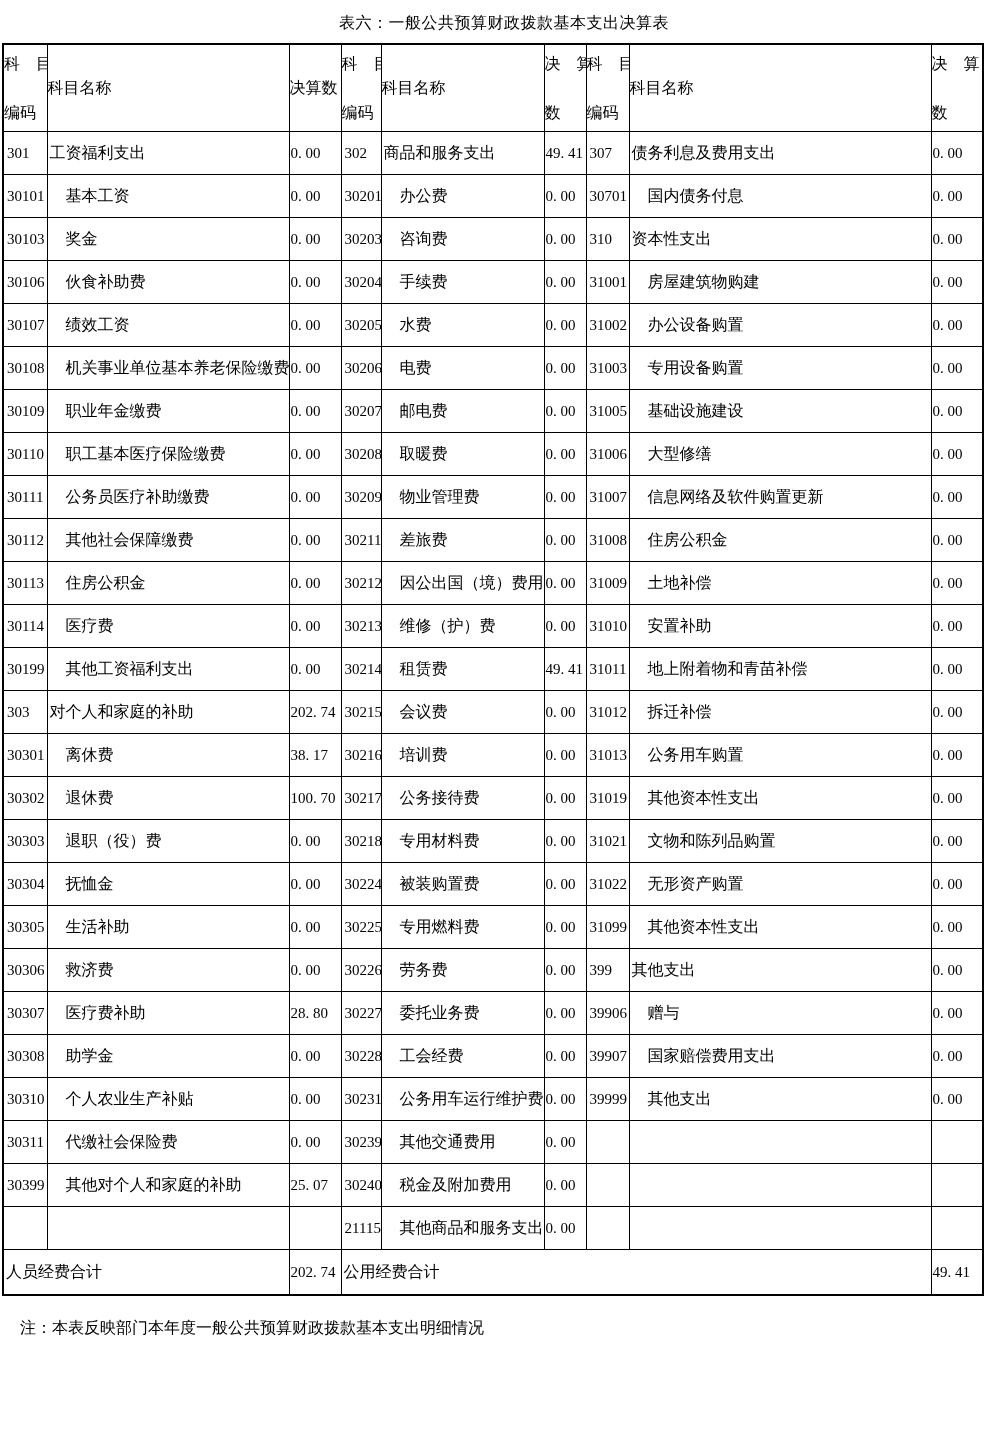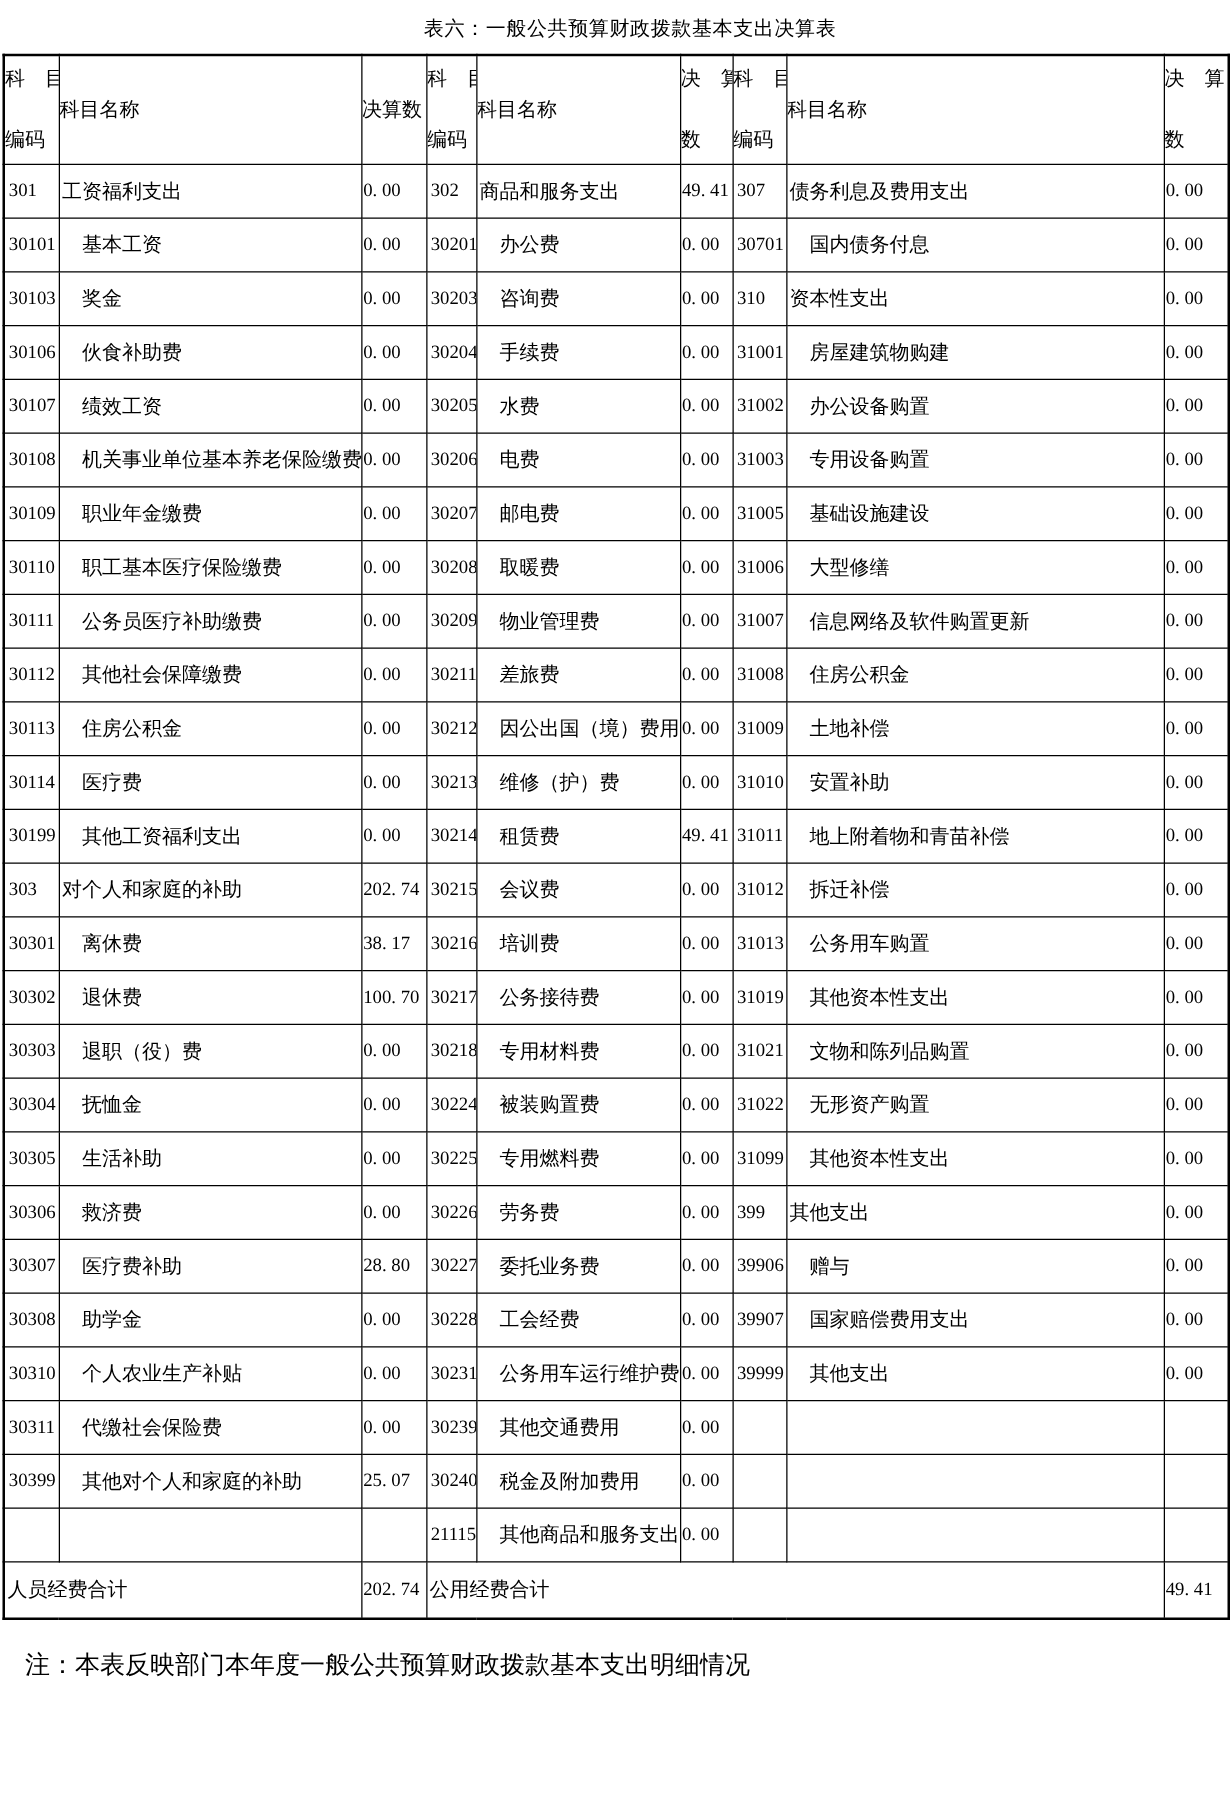--- a/index.html
+++ b/index.html
@@ -65,21 +65,21 @@
     padding-left: 1px;
   }
   tfoot td {
     height: 44px;
     font-size: 16px;
     padding-left: 3px;
   }
   tfoot td.value-cell { font-size: 15px; padding-left: 1px; }
   .doc-note {
     margin: 22px 0 4px 20px;
-    font-size: 20px;
+    font-size: 16px;
   }
 </style>
 </head>
 <body>
 
 <div class="doc-title">表六：一般公共预算财政拨款基本支出决算表</div>
 
 <table class="fin-table">
   <colgroup>
     <col style="width:44px">

